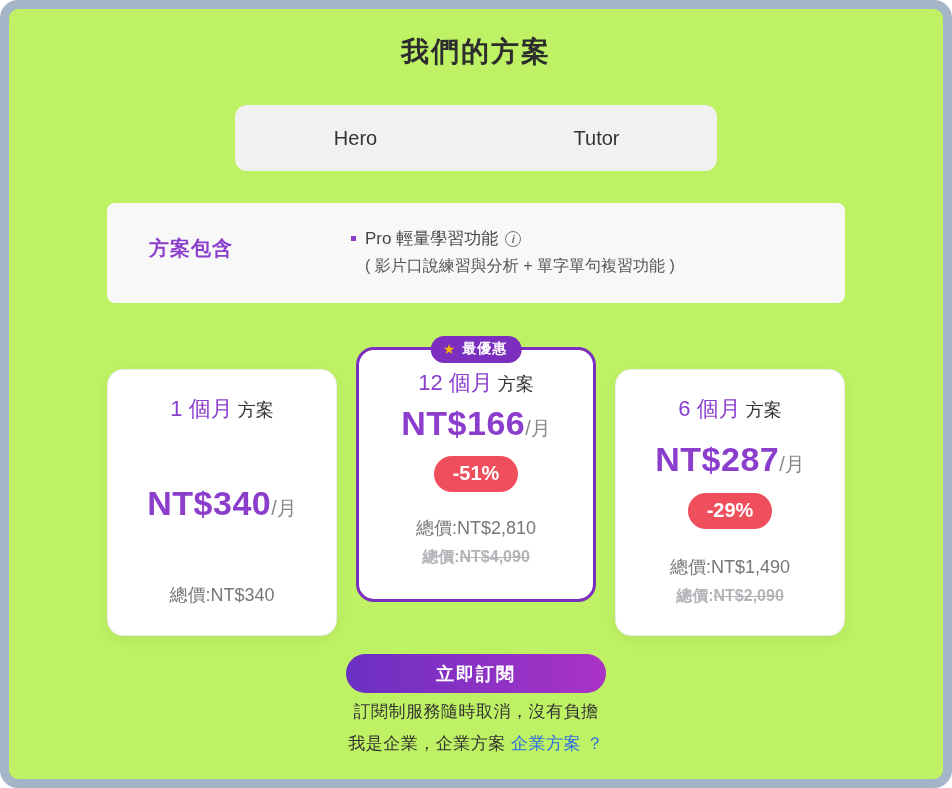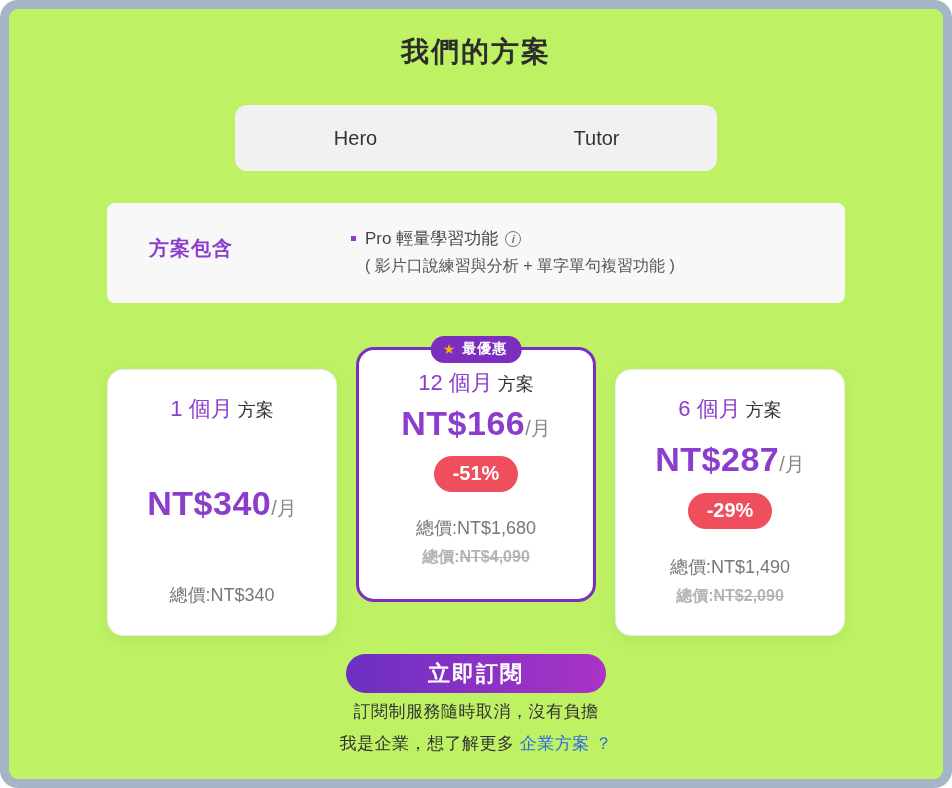--- a/index.html
+++ b/index.html
@@ -126,21 +126,21 @@
   .plan-card.month6 .price-line { margin-top: 16px; }
   .plan-card.month6 .discount-pill { margin-top: 14px; }
   .plan-card.month6 .total { margin-top: 26px; }
   .plan-card.month6 .total-old { margin-top: 7px; margin-bottom: 24px; }
   
   .cta-button {
     margin-top: 18px;
     width: 260px; height: 39px;
     border: none; border-radius: 999px;
     background: linear-gradient(90deg, #6a30c2 0%, #aa33c6 100%);
-    color: #fff; font-size: 22px; font-weight: 700; letter-spacing: 2px;
+    color: #fff; font-size: 18px; font-weight: 700; letter-spacing: 2px;
     font-family: inherit;
     cursor: pointer;
     display: flex; align-items: center; justify-content: center;
   }
   .footer-line1 { margin-top: 7px; font-size: 17px; color: #333; letter-spacing: 0.5px; }
   .footer-line2 { margin-top: 9px; font-size: 17px; color: #333; letter-spacing: 0.5px; }
   .enterprise-link { color: #2e6be0; cursor: pointer; text-decoration: none; }
 </style>
 </head>
 <body>
@@ -185,21 +185,21 @@
         <span class="star-icon">★</span>
         <span>最優惠</span>
       </div>
       <div class="plan-title">
         <span class="duration">12 個月</span><span>方案</span>
       </div>
       <div class="price-line">
         <span class="price">NT$166</span><span class="per">/月</span>
       </div>
       <div class="discount-pill">-51%</div>
-      <div class="total">總價:NT$1,680</div>
+      <div class="total">總價:NT$2,810</div>
       <div class="total-old">
         <span>總價:</span><span class="struck">NT$4,090</span>
       </div>
     </div>
 
     <div class="plan-card side month6">
       <div class="plan-title">
         <span class="duration">6 個月</span><span>方案</span>
       </div>
       <div class="price-line">
@@ -211,16 +211,16 @@
         <span>總價:</span><span class="struck">NT$2,090</span>
       </div>
     </div>
 
   </div>
 
   <button class="cta-button">立即訂閱</button>
 
   <div class="footer-line1">訂閱制服務隨時取消，沒有負擔</div>
   <div class="footer-line2">
-    <span>我是企業，想了解更多 </span><a class="enterprise-link">企業方案 ？</a>
+    <span>我是企業，企業方案 </span><a class="enterprise-link">企業方案 ？</a>
   </div>
 
 </div>
 
 </body></html>

